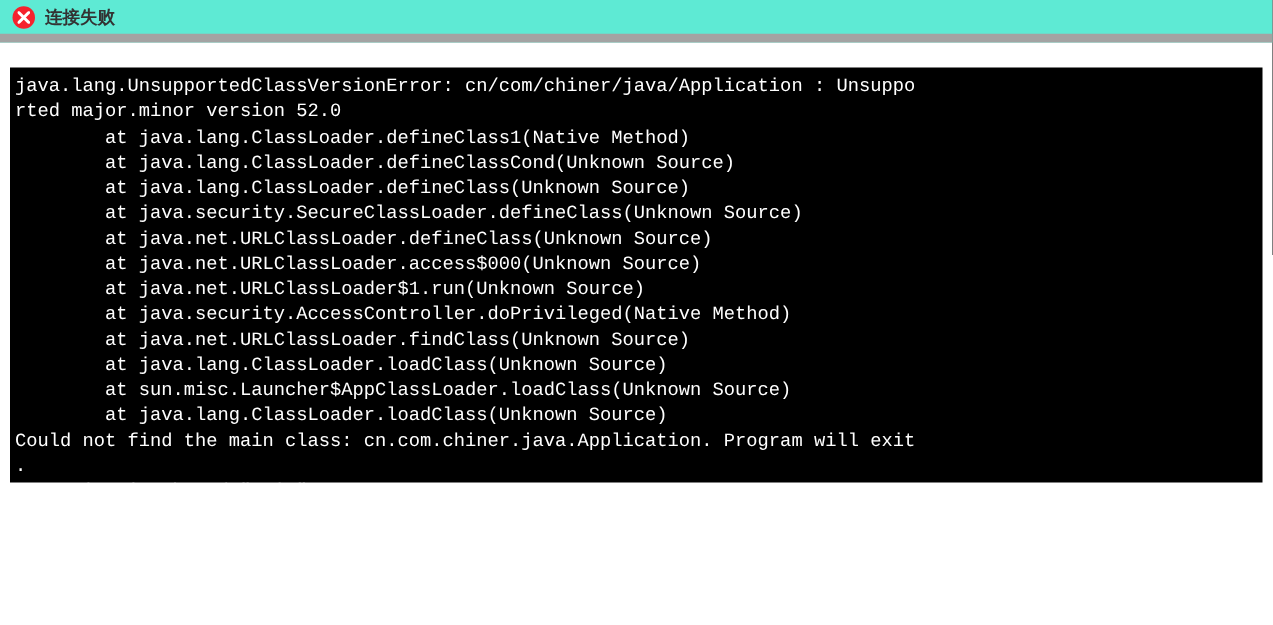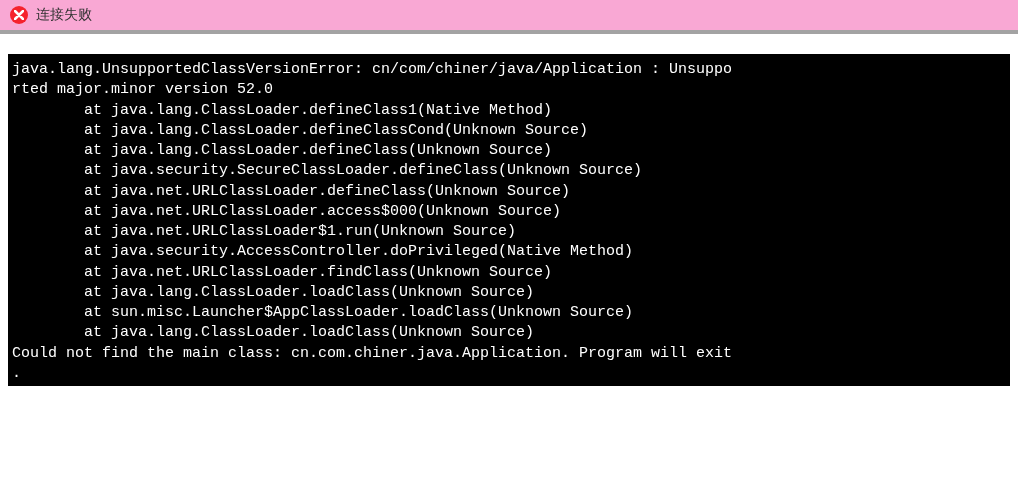--- a/index.html
+++ b/index.html
@@ -7,23 +7,24 @@
     font-family: "Microsoft YaHei", Arial, sans-serif;
     background: #ffffff;
     width: 1018px;
     height: 500px;
     overflow: hidden;
   }
   .header {
     display: flex;
     align-items: center;
     padding: 6px 10px;
-    border-bottom: 4px solid #a3a3a3;
-    background: #f9a8d4;
+    border-bottom: 7px solid #a3a3a3;
+    background: #5eead4;
     height: 34px;
+    font-weight: bold;
   }
   .error-icon-circle {
     width: 18px;
     height: 18px;
     border-radius: 50%;
     background: #f5222d;
     display: flex;
     align-items: center;
     justify-content: center;
     margin-right: 8px;

